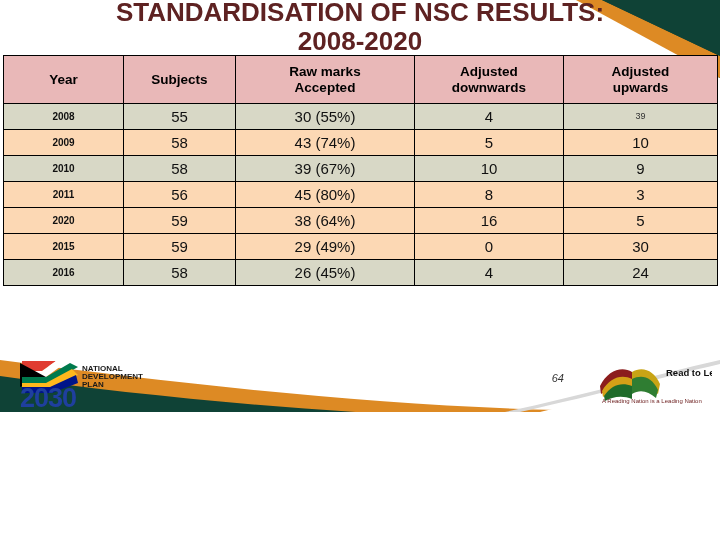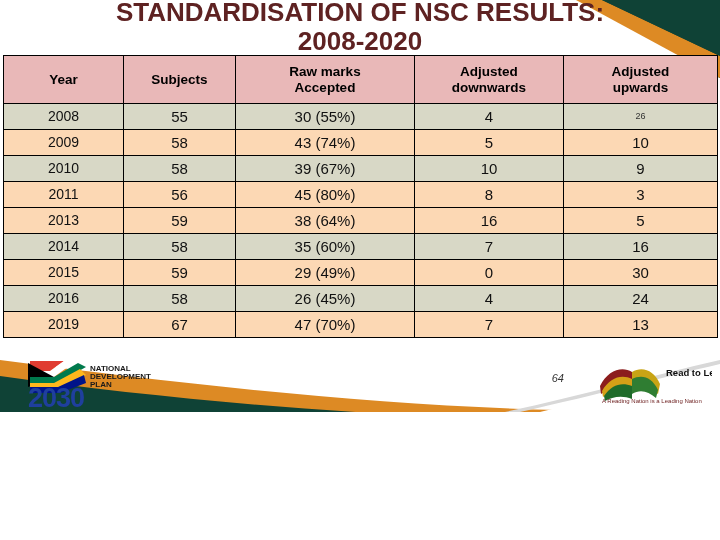--- a/index.html
+++ b/index.html
@@ -83,22 +83,22 @@
   }
   thead th .hl2 { display: block; }
 
   tbody td {
     font-size: 15px;
     color: #111111;
     height: 25px;
     line-height: 25px;
   }
   tbody td.year {
-    font-weight: normal;
-    font-size: 14px;
+    font-weight: bold;
+    font-size: 10px;
   }
   tbody tr.grey td { background: #d8d8c6; }
   tbody tr.peach td { background: #fcd8b4; }
   tbody tr.tall td { height: 35px; line-height: 35px; }
   tbody td.tiny { font-size: 9px; color: #333333; }
 
   
   col.c-year     { width: 120px; }
   col.c-subj     { width: 112px; }
   col.c-raw      { width: 179px; }
@@ -112,21 +112,21 @@
     bottom: 0;
     width: 720px;
     height: 62px;
     z-index: 1;
     pointer-events: none;
   }
 
   
   .ndp-logo {
     position: absolute;
-    left: 24px;
+    left: 16px;
     bottom: 3px;
     width: 150px;
     height: 52px;
     z-index: 6;
   }
   .rtl-logo {
     position: absolute;
     right: 8px;
     bottom: 6px;
     width: 120px;
@@ -204,21 +204,21 @@
             <span class="hl2">upwards</span>
           </th>
         </tr>
       </thead>
       <tbody id="tbody">
           <tr class="grey">
             <td class="year">2008</td>
             <td>55</td>
             <td>30 (55%)</td>
             <td>4</td>
-            <td class="tiny">26</td>
+            <td class="tiny">39</td>
           </tr>
           <tr class="peach">
             <td class="year">2009</td>
             <td>58</td>
             <td>43 (74%)</td>
             <td>5</td>
             <td>10</td>
           </tr>
           <tr class="grey">
             <td class="year">2010</td>
@@ -228,53 +228,39 @@
             <td>9</td>
           </tr>
           <tr class="peach">
             <td class="year">2011</td>
             <td>56</td>
             <td>45 (80%)</td>
             <td>8</td>
             <td>3</td>
           </tr>
           <tr class="peach">
-            <td class="year">2013</td>
+            <td class="year">2020</td>
             <td>59</td>
             <td>38 (64%)</td>
             <td>16</td>
             <td>5</td>
-          </tr>
-          <tr class="grey">
-            <td class="year">2014</td>
-            <td>58</td>
-            <td>35 (60%)</td>
-            <td>7</td>
-            <td>16</td>
           </tr>
           <tr class="peach">
             <td class="year">2015</td>
             <td>59</td>
             <td>29 (49%)</td>
             <td>0</td>
             <td>30</td>
           </tr>
           <tr class="grey">
             <td class="year">2016</td>
             <td>58</td>
             <td>26 (45%)</td>
             <td>4</td>
             <td>24</td>
-          </tr>
-          <tr class="peach">
-            <td class="year">2019</td>
-            <td>67</td>
-            <td>47 (70%)</td>
-            <td>7</td>
-            <td>13</td>
           </tr>
         </tbody>
     </table>
   </div>
 
   <div class="page-num">64</div>
 
   <div class="ndp-logo">
     <svg width="150" height="52" viewBox="0 0 150 52">
       <g>

